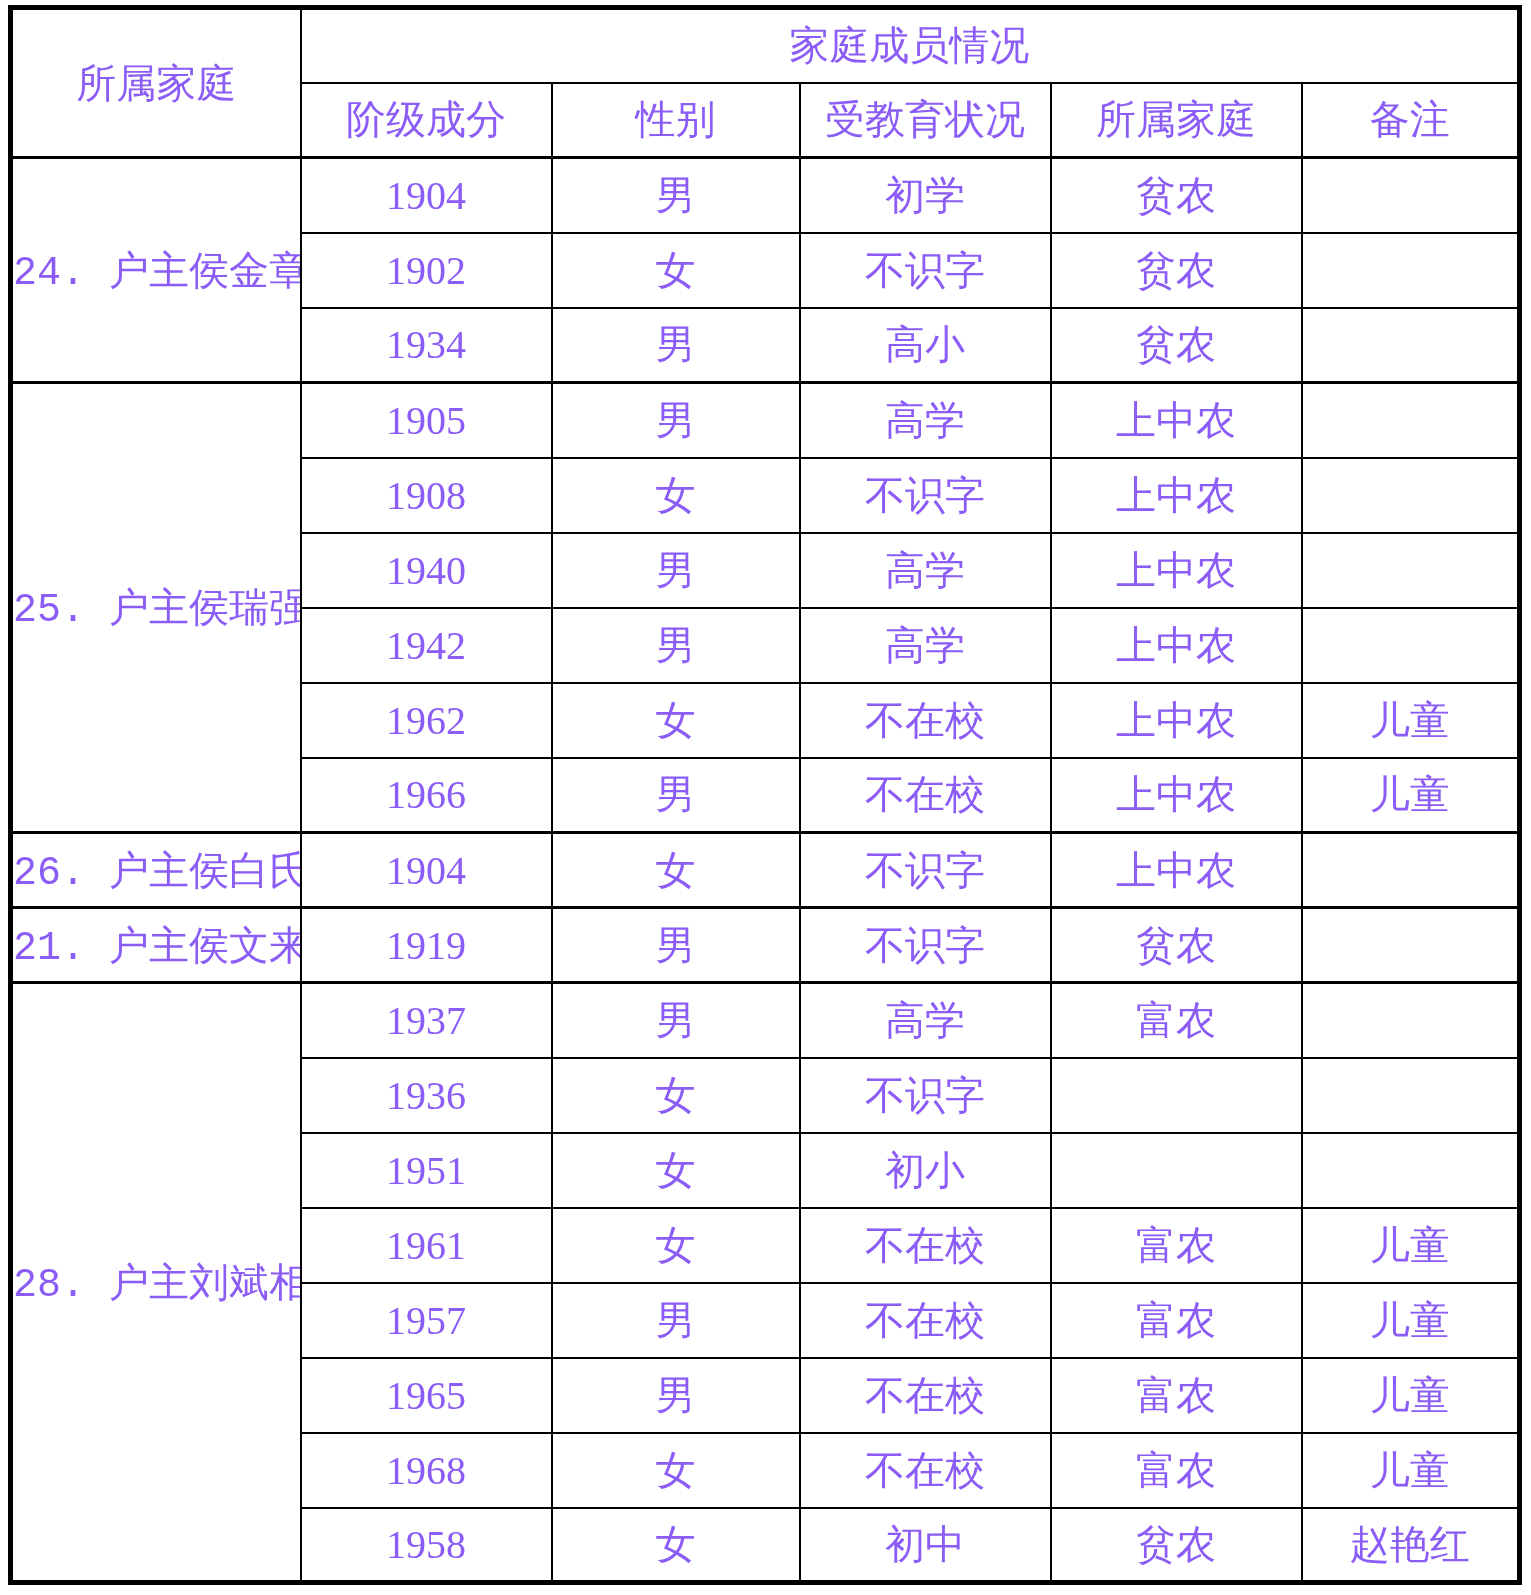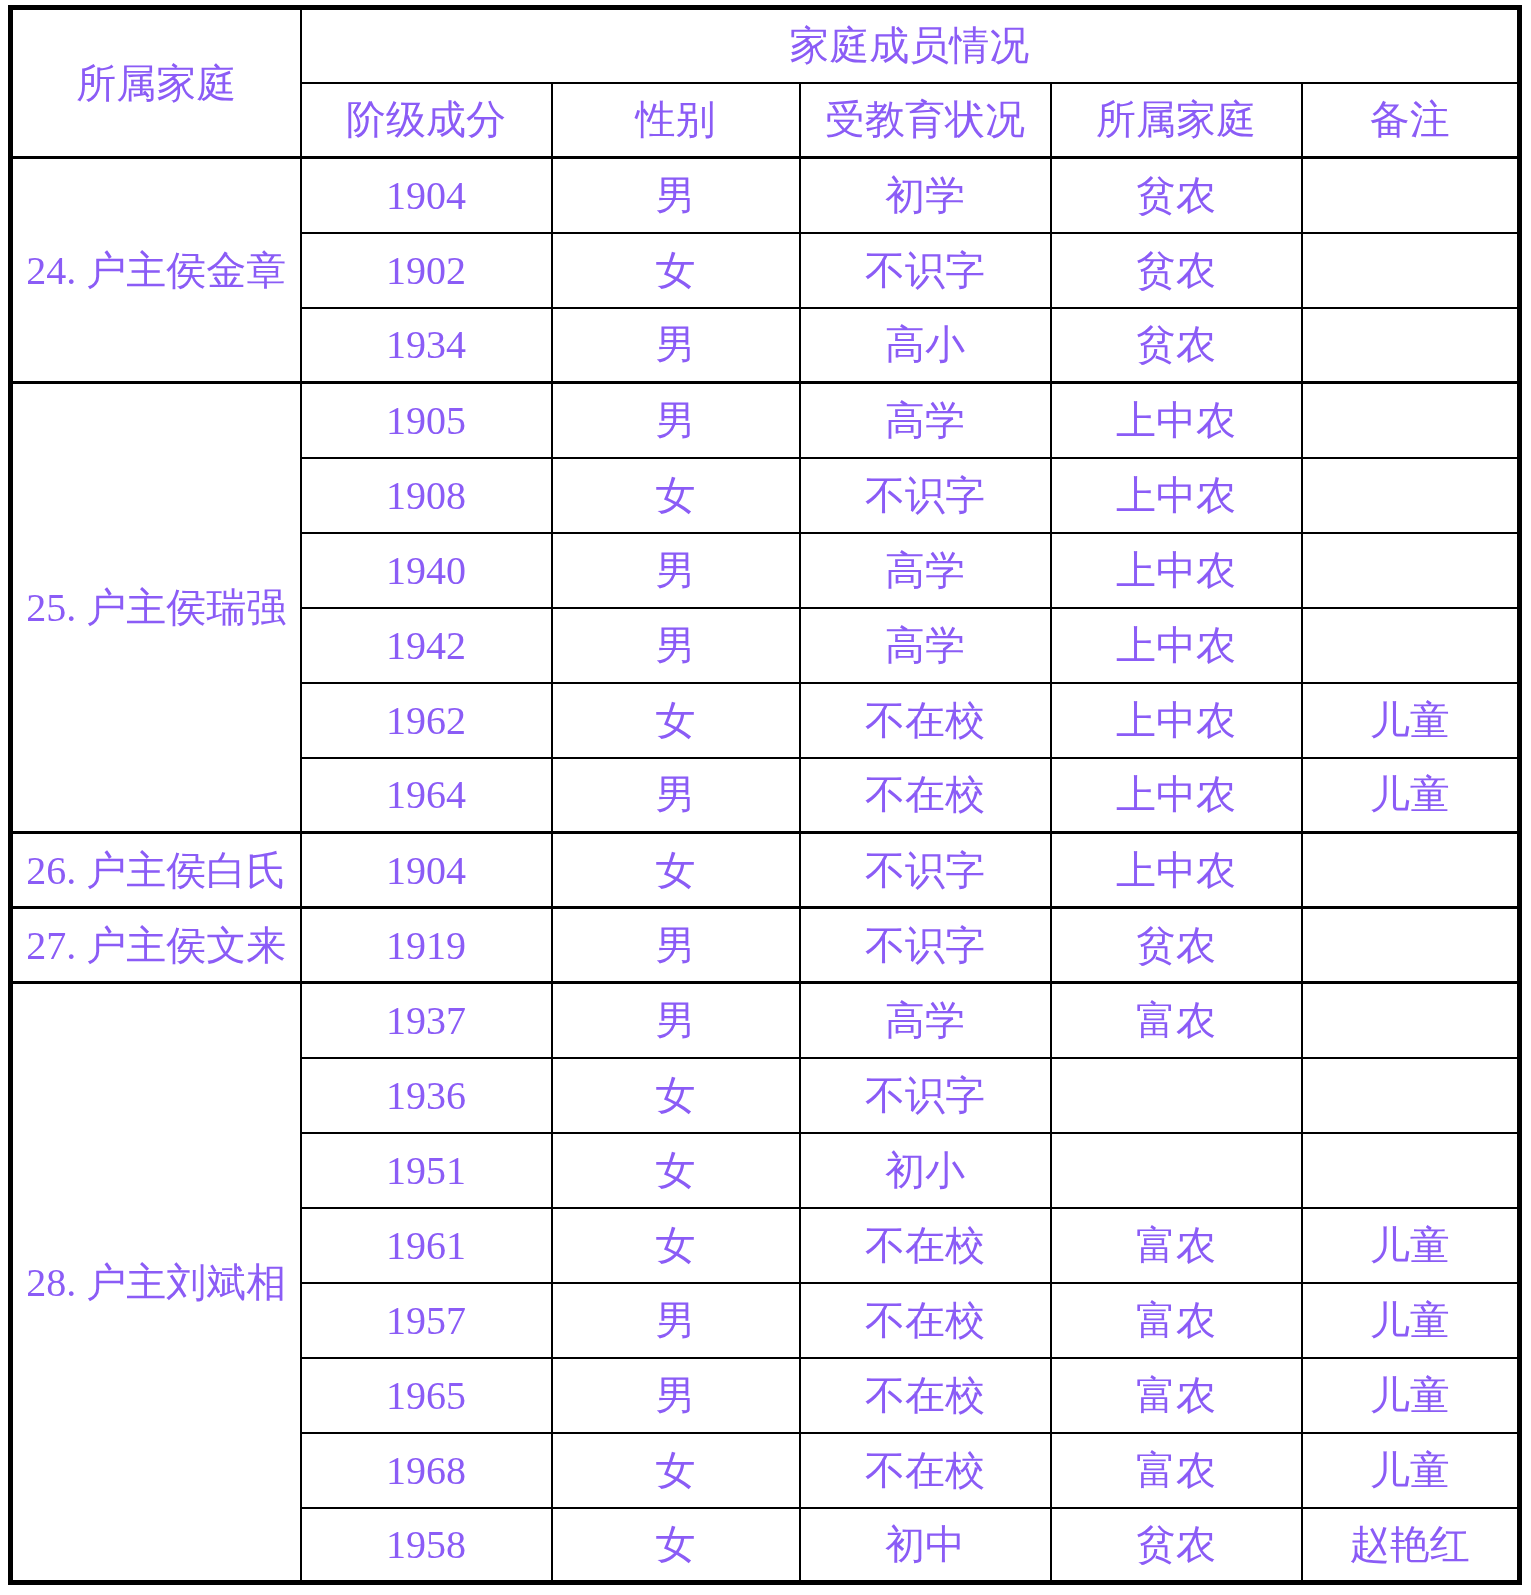--- a/index.html
+++ b/index.html
@@ -41,20 +41,21 @@
     height: 73px;
   }
   
   tr.grp > td {
     border-top-width: 3px;
     text-align: center;
   }
   td.family-label {
     text-align: left;
     padding-left: 10px;
+    font-family: Liberation Mono, monospace;
   }
 </style>
 </head>
 <body>
 
 <div class="sheet">
   <table class="registry">
     <colgroup>
       <col style="width:290px">
       <col style="width:251px">
@@ -130,38 +131,38 @@
       <td></td>
     </tr>
     <tr>
       <td>1962</td>
       <td>女</td>
       <td>不在校</td>
       <td>上中农</td>
       <td>儿童</td>
     </tr>
     <tr>
-      <td>1964</td>
+      <td>1966</td>
       <td>男</td>
       <td>不在校</td>
       <td>上中农</td>
       <td>儿童</td>
     </tr>
 
     <tr class="grp">
       <td class="family-label">26. 户主侯白氏</td>
       <td>1904</td>
       <td>女</td>
       <td>不识字</td>
       <td>上中农</td>
       <td></td>
     </tr>
 
     <tr class="grp">
-      <td class="family-label">27. 户主侯文来</td>
+      <td class="family-label">21. 户主侯文来</td>
       <td>1919</td>
       <td>男</td>
       <td>不识字</td>
       <td>贫农</td>
       <td></td>
     </tr>
 
     <tr class="grp">
       <td class="family-label" rowspan="8">28. 户主刘斌相</td>
       <td>1937</td>

